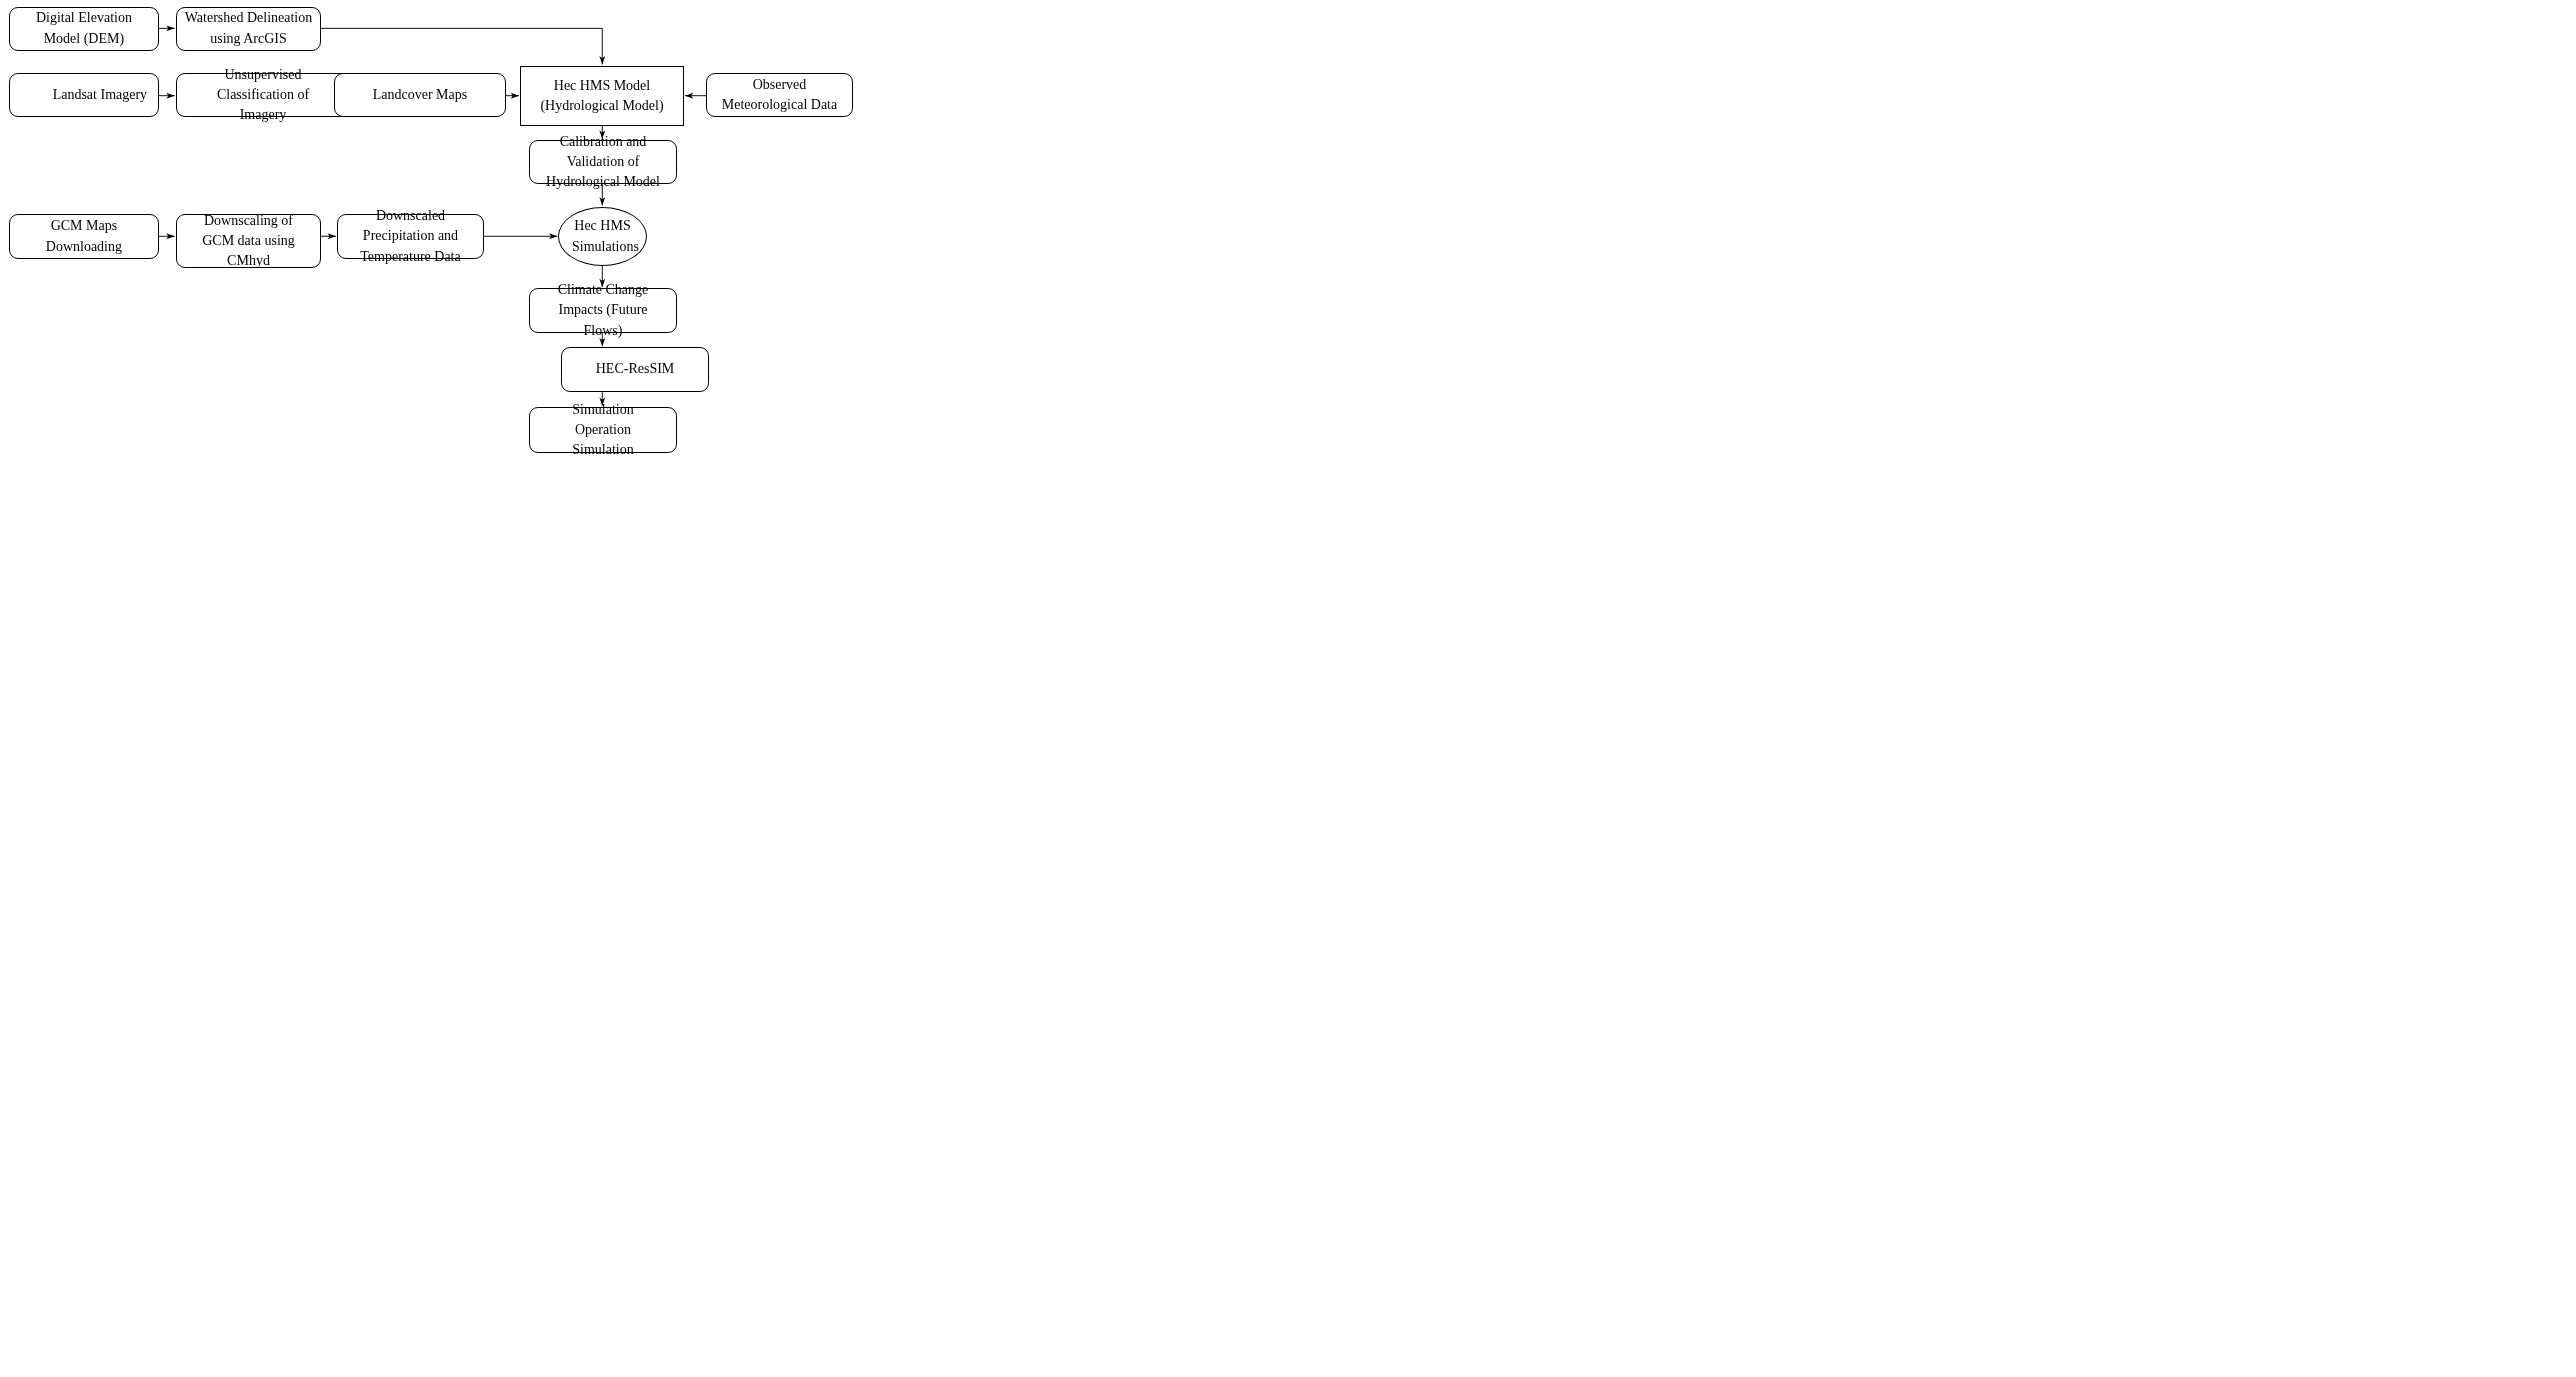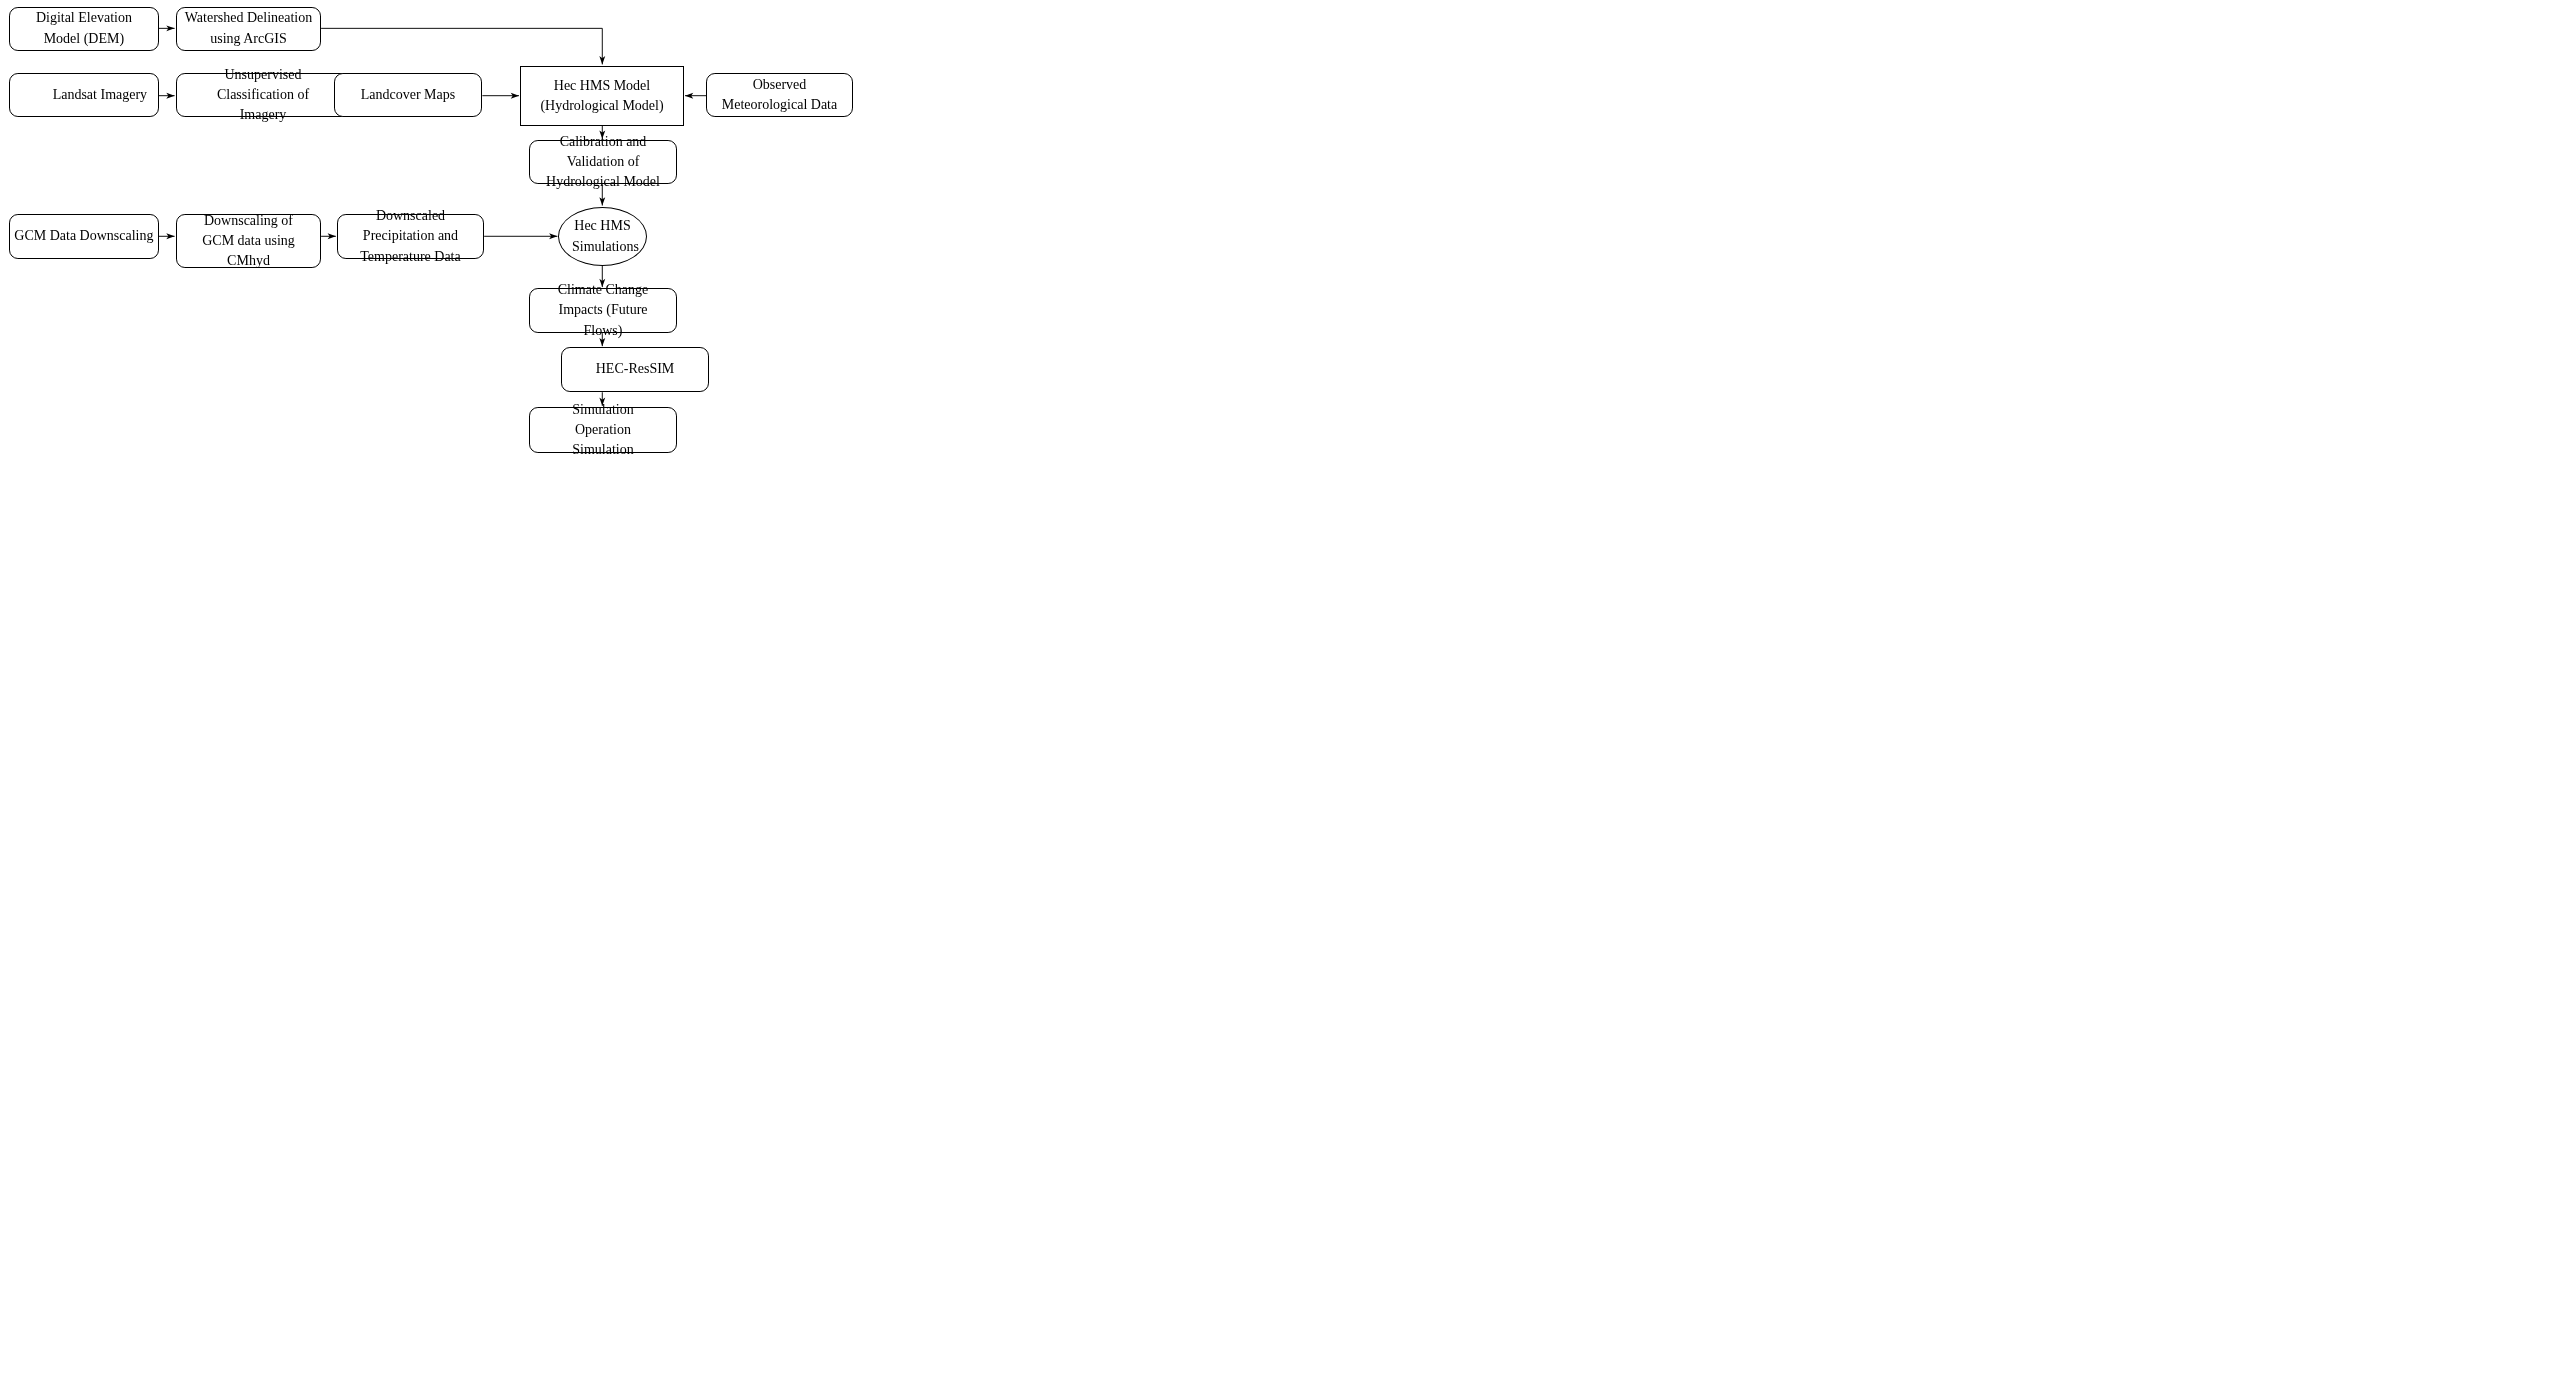--- a/index.html
+++ b/index.html
@@ -93,36 +93,36 @@
   <div class="node rounded node-watershed" style="left:176px; top:6.5px; width:145px; height:44px;">
     <span class="label">Watershed Delineation using ArcGIS</span>
   </div>
 
   <div class="node rounded node-landsat" style="left:8.9px; top:73px; width:150px; height:44px;padding-left:32px;">
     <span class="label">Landsat Imagery</span>
   </div>
   <div class="node rounded node-unsupervised" style="left:176px; top:73px; width:174px; height:44px;">
     <span class="label">Unsupervised Classification of Imagery</span>
   </div>
-  <div class="node rounded node-landcover" style="left:334px; top:73px; width:148px; height:44px;">
+  <div class="node rounded node-landcover" style="left:334px; top:73px; width:172px; height:44px;">
     <span class="label">Landcover Maps</span>
   </div>
   <div class="node rect node-hechms-model" style="left:520px; top:66px; width:164px; height:60px;">
     <span class="label">Hec HMS Model (Hydrological Model)</span>
   </div>
   <div class="node rounded node-observed" style="left:706px; top:73px; width:147px; height:44px;">
     <span class="label">Observed Meteorological Data</span>
   </div>
 
   <div class="node rounded node-calibration" style="left:529px; top:140px; width:148px; height:44px;">
     <span class="label">Calibration and Validation of Hydrological Model</span>
   </div>
 
   <div class="node rounded node-gcm" style="left:8.9px; top:214px; width:150px; height:45px;">
-    <span class="label">GCM Data Downscaling</span>
+    <span class="label">GCM Maps Downloading</span>
   </div>
   <div class="node rounded node-downscaling" style="left:176px; top:214px; width:145px; height:54px;">
     <span class="label">Downscaling of GCM data using CMhyd</span>
   </div>
   <div class="node rounded node-downscaled" style="left:337px; top:214px; width:147px; height:45px;">
     <span class="label">Downscaled Precipitation and Temperature Data</span>
   </div>
 
   <div class="node ellipse node-hechms-sim" style="left:558px; top:207px; width:89px; height:59px;">
     <span class="label">Hec HMS Simulations</span>

